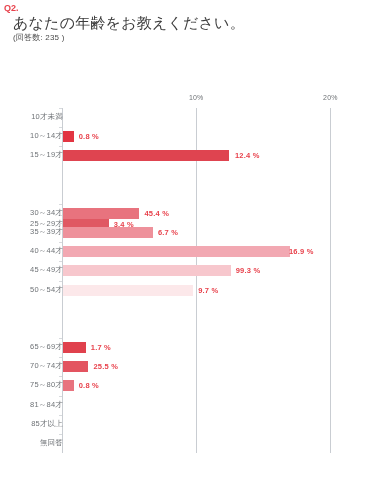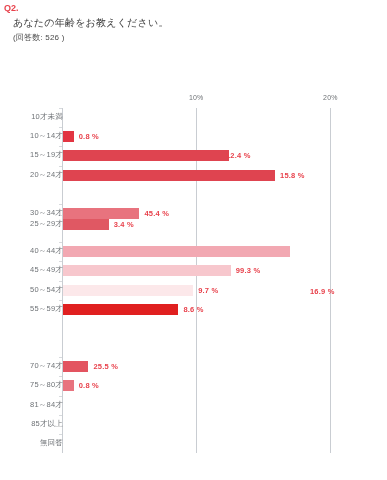--- a/index.html
+++ b/index.html
@@ -29,21 +29,21 @@
     font-size: 9px;
     font-weight: bold;
     color: #e8414b;
     letter-spacing: 0px;
     line-height: 11px;
   }
   .q-text {
     position: absolute;
     left: 13px;
     top: 16px;
-    font-size: 10px;
+    font-size: 15px;
     color: #3b3b3b;
     line-height: 13px;
     letter-spacing: 0.2px;
   }
   .q-count {
     position: absolute;
     left: 13px;
     top: 32px;
     font-size: 8px;
     color: #4a4a4a;
@@ -133,21 +133,21 @@
     line-height: 11px;
     letter-spacing: 0.2px;
   }
 </style>
 </head>
 <body>
 
 <div class="header">
   <div class="q-number">Q2.</div>
   <div class="q-text">あなたの年齢をお教えください。</div>
-  <div class="q-count">(回答数: 526 )</div>
+  <div class="q-count">(回答数: 235 )</div>
 </div>
 
 <div class="chart">
   <div class="plot" id="plot">
 
   <div class="axis-line" style="left: 0px;"></div>
       <div class="gridline" style="left: 134.199px;"></div>
       <div class="tick-label" style="left: 134.199px;">10%</div>
       <div class="gridline" style="left: 268.398px;"></div>
       <div class="tick-label" style="left: 268.398px;">20%</div>
@@ -158,63 +158,63 @@
       <div class="row" style="top: 19.1667px; height: 19.1667px;">
         <div class="tickmark"></div>
         <div class="cat-label">10～14才</div>
         <div class="bar" style="width: 10.7359px; background: rgb(226, 53, 66);"></div>
         <div class="bar-value" style="left: 16.7359px;">0.8 %</div>
       </div>
       <div class="row" style="top: 38.3333px; height: 19.1667px;">
         <div class="tickmark"></div>
         <div class="cat-label">15～19才</div>
         <div class="bar" style="width: 166.407px; background: rgb(223, 68, 80);"></div>
-        <div class="bar-value" style="left: 164px;">12.4 %</div>
-      </div>
-      <div class="row" style="top: 57.5px; height: 19.1667px;">
-        <div class="tickmark"></div>
-        <div class="cat-label">20～24才</div>
-        <div class="bar" style="width: 212.035px; background: rgb(223, 68, 80);"></div>
-        <div class="bar-value" style="left: 218.035px;">15.8 %</div>
+        <div class="bar-value" style="left: 173px;">12.4 %</div>
       </div>
       <div class="row" style="top: 76.6667px; height: 19.1667px; margin-top: 30px;">
         <div class="tickmark"></div>
         <div class="cat-label">25～29才</div>
         <div class="bar" style="width: 45.6277px; background: rgb(224, 88, 99);"></div>
         <div class="bar-value" style="left: 51.6277px; text-align: right;">3.4 %</div>
       </div>
       <div class="row" style="top: 95.8333px; height: 19.1667px;">
         <div class="tickmark"></div>
         <div class="cat-label">30～34才</div>
         <div class="bar" style="width: 76.4935px; background: rgb(232, 115, 126);"></div>
         <div class="bar-value" style="left: 82.4935px;">45.4 %</div>
       </div>
+      <div class="row" style="top: 115px; height: 19.1667px;">
+        <div class="tickmark"></div>
+        <div class="cat-label">35～39才</div>
+        <div class="bar" style="width: 89.9134px; background: rgb(238, 145, 155);"></div>
+        <div class="bar-value" style="left: 95.9134px;">6.7 %</div>
+      </div>
       <div class="row" style="top: 134.167px; height: 19.1667px;">
         <div class="tickmark"></div>
         <div class="cat-label">40～44才</div>
         <div class="bar" style="width: 226.797px; background: rgb(242, 168, 178);"></div>
-        <div class="bar-value" style="left: 248px; margin-top: 40px;">16.9 %</div>
+        <div class="bar-value" style="left: 227px;">16.9 %</div>
       </div>
       <div class="row" style="top: 153.333px; height: 19.1667px;">
         <div class="tickmark"></div>
         <div class="cat-label">45～49才</div>
         <div class="bar" style="width: 167.749px; background: rgb(247, 199, 205);"></div>
         <div class="bar-value" style="left: 173.749px;">99.3 %</div>
       </div>
       <div class="row" style="top: 172.5px; height: 19.1667px;">
         <div class="tickmark"></div>
         <div class="cat-label">50～54才</div>
         <div class="bar" style="width: 130.173px; background: rgb(252, 232, 234);"></div>
         <div class="bar-value" style="left: 136.173px;">9.7 %</div>
       </div>
-      <div class="row" style="top: 191.667px; height: 19.1667px;">
-        <div class="tickmark"></div>
-        <div class="cat-label">55～59才</div>
-        <div class="bar" style="width: 115.411px; background: rgb(224, 32, 32);"></div>
-        <div class="bar-value" style="left: 121.411px;">8.6 %</div>
+      <div class="row" style="top: 230px; height: 19.1667px;">
+        <div class="tickmark"></div>
+        <div class="cat-label">65～69才</div>
+        <div class="bar" style="width: 22.8139px; background: rgb(224, 65, 77);"></div>
+        <div class="bar-value" style="left: 28.8139px;">1.7 %</div>
       </div>
       <div class="row" style="top: 249.167px; height: 19.1667px;">
         <div class="tickmark"></div>
         <div class="cat-label">70～74才</div>
         <div class="bar" style="width: 25.4978px; background: rgb(227, 84, 96);"></div>
         <div class="bar-value" style="left: 31.4978px;">25.5 %</div>
       </div>
       <div class="row" style="top: 268.333px; height: 19.1667px;">
         <div class="tickmark"></div>
         <div class="cat-label">75～80才</div>

